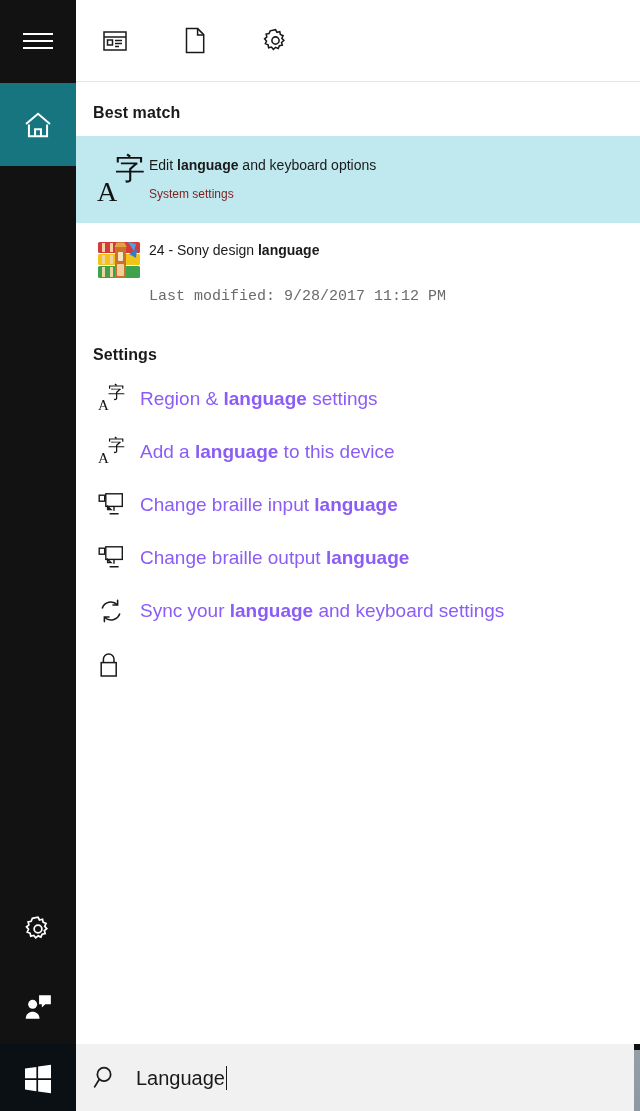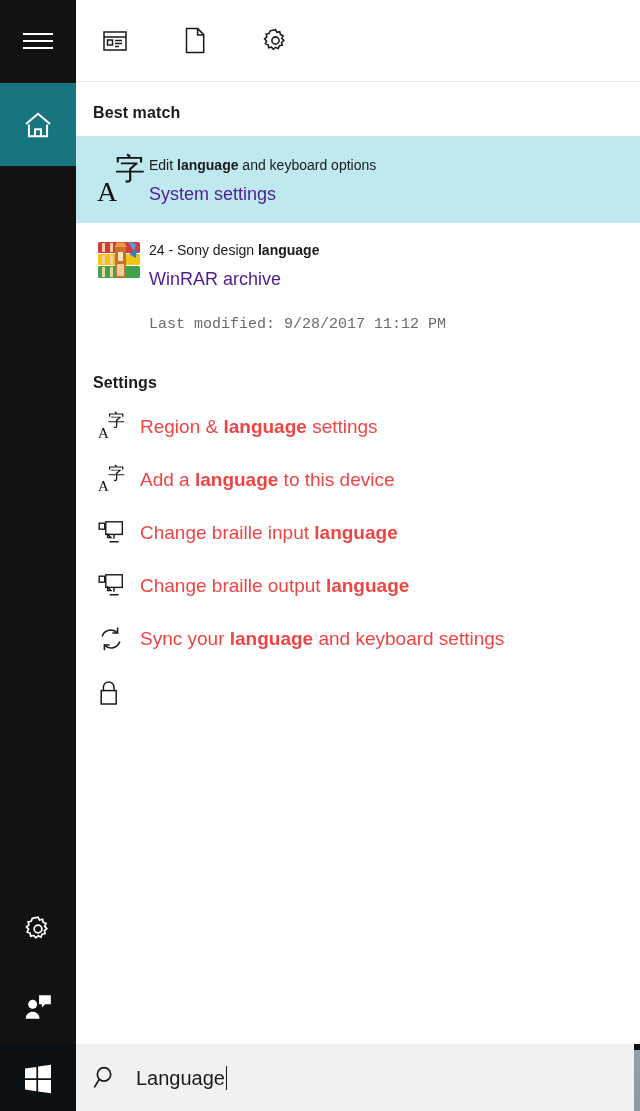--- a/index.html
+++ b/index.html
@@ -63,21 +63,21 @@
   }
   .result.best { background: #bfe8ef; padding-top: 16px; padding-bottom: 18px; }
   .result-icon {
     width: 56px; min-width: 56px; height: 52px;
     display: flex; align-items: flex-start; justify-content: flex-start;
     padding-left: 4px; padding-top: 2px;
   }
   .result-text { padding-top: 1px; }
   .result-title { font-size: 14px; color: #1a1a1a; line-height: 24px; }
   .result-title b { font-weight: bold; }
-  .result-sub { font-size: 18px; color: #4c1d95; line-height: 22px; margin-top: 6px; }
+  .result-sub { font-size: 12px; color: #7f1d1d; line-height: 22px; margin-top: 6px; }
   .result-sub2 { font-size: 15px; color: #6b6b6b; line-height: 22px; margin-top: 24px; font-family: Liberation Mono, monospace; }
 
   
   .lang-glyph { position: relative; display:inline-block; color:#111; }
   .lang-glyph .ga { position:absolute; left:0; bottom:-2px; font-family:"Liberation Serif", serif; }
   .lang-glyph .gz { position:absolute; }
   .lang-big { width: 50px; height: 50px; }
   .lang-big .ga { font-size: 28px; line-height: 28px; }
   .lang-big .gz { font-size: 30px; line-height: 30px; left: 18px; top: 0px; }
 
@@ -91,21 +91,21 @@
   
   .set-row {
     display: flex; align-items: flex-start;
     padding: 11px 20px 11px 22px;
   }
   .set-icon {
     width: 42px; min-width: 42px; height: 30px;
     display: flex; align-items: center; justify-content: flex-start;
     color: #1a1a1a; padding-top: 1px;
   }
-  .set-label { font-size: 19px; color: #ef4444; line-height: 31px; }
+  .set-label { font-size: 19px; color: #8b5cf6; line-height: 31px; }
   .set-label b { font-weight: bold; }
 
   
   .searchbar {
     position: absolute; left: 76px; top: 1044px; width: 558px; height: 67px;
     background: #f1f1f1; display: flex; align-items: center;
   }
   .search-ico { width: 60px; display: flex; align-items: center; justify-content: center; color:#1a1a1a; }
   .search-val { font-size: 20px; color: #1a1a1a; position: relative; }
   .caret { display:inline-block; width:1px; height: 24px; background:#1a1a1a; vertical-align:-5px; margin-left:1px; }
@@ -236,21 +236,20 @@
           <path d="M18 6h11v33H18z" fill="#c8732a"></path>
           <path d="M19.5 3.5h8l2.2 4.5h-12z" fill="#e0a23f"></path>
           <rect x="21" y="13" width="5" height="9" rx="1" fill="#f6e3c4"></rect>
           <rect x="20" y="25" width="7" height="12" rx="1" fill="#f0cf9a"></rect>
           <path d="M31 3l8 2-2 7z" fill="#4aa3e8"></path>
           <path d="M40 10l-1 9-7-4z" fill="#2c7fd0"></path>
         </svg>
       </div>
       <div class="result-text">
         <div class="result-title"><span>24 - Sony design </span><b>language</b><span></span></div>
-        <div class="result-sub">WinRAR archive</div>
         <div class="result-sub2">Last modified: 9/28/2017 11:12 PM</div>
       </div>
     </div>
 
     <div class="section-head" style="padding-top:24px;padding-bottom:8px;">Settings</div>
 
     <div class="set-row">
       <div class="set-icon">
         <span class="lang-glyph lang-small">
           <span class="ga">A</span>

